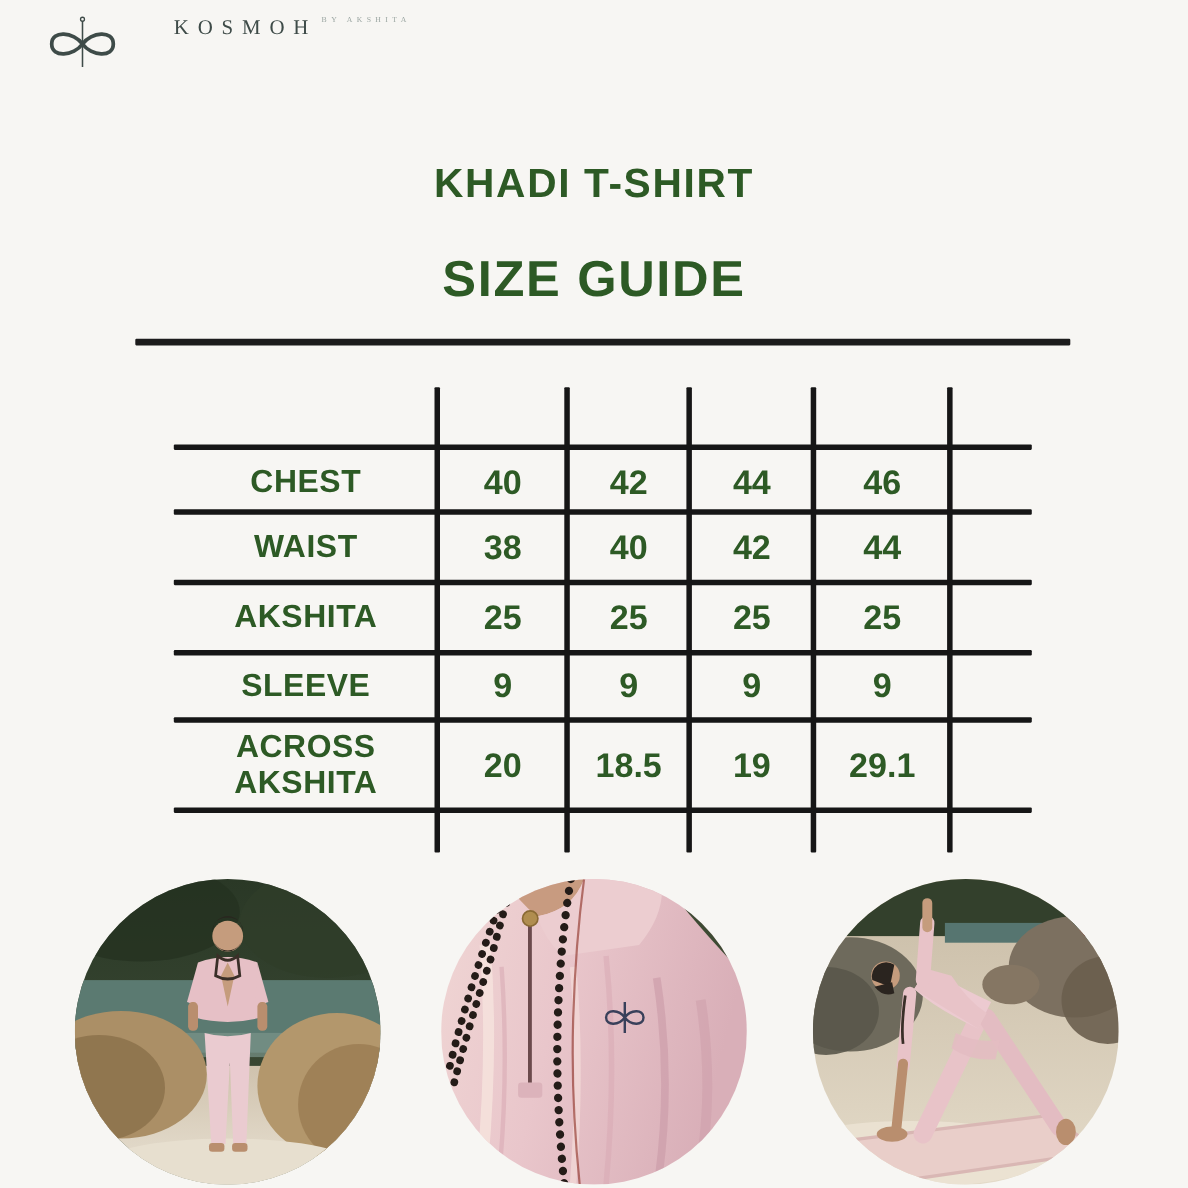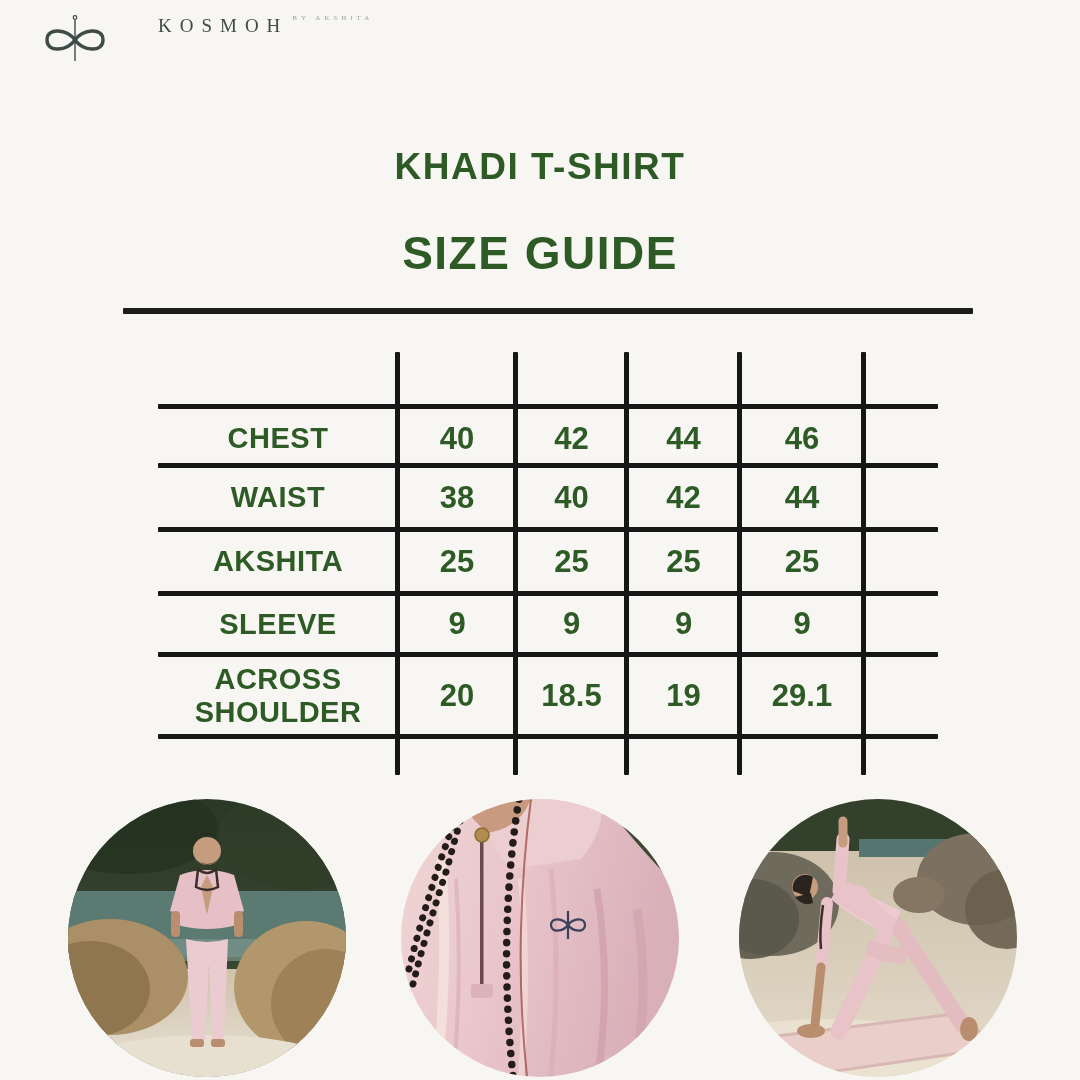--- a/index.html
+++ b/index.html
@@ -138,21 +138,21 @@
 
     <div class="trow" style="top:244px;height:56px">
       <div class="tc c0 label">SLEEVE</div>
       <div class="tc c1 num">9</div>
       <div class="tc c2 num">9</div>
       <div class="tc c3 num">9</div>
       <div class="tc c4 num">9</div>
     </div>
 
     <div class="trow" style="top:305px;height:77px">
-      <div class="tc c0 label">ACROSS SHOULDER</div>
+      <div class="tc c0 label">ACROSS AKSHITA</div>
       <div class="tc c1 num">20</div>
       <div class="tc c2 num">18.5</div>
       <div class="tc c3 num">19</div>
       <div class="tc c4 num">29.1</div>
     </div>
   </div>
 
   <div class="photo photo-left">
     <svg width="278" height="278" viewBox="0 0 278 278">
       <defs>

